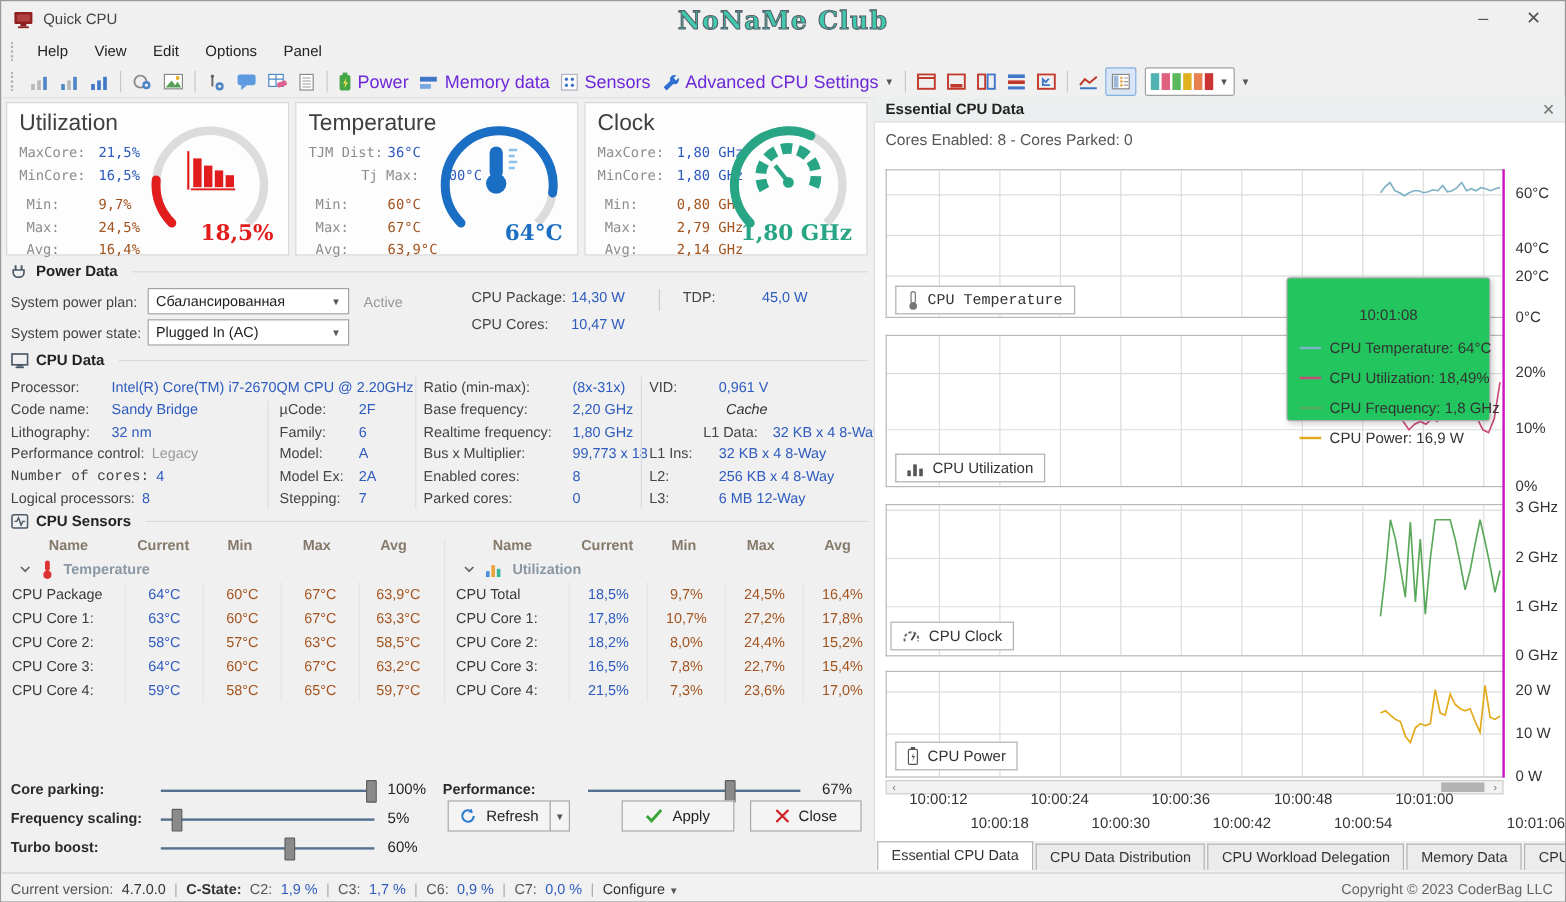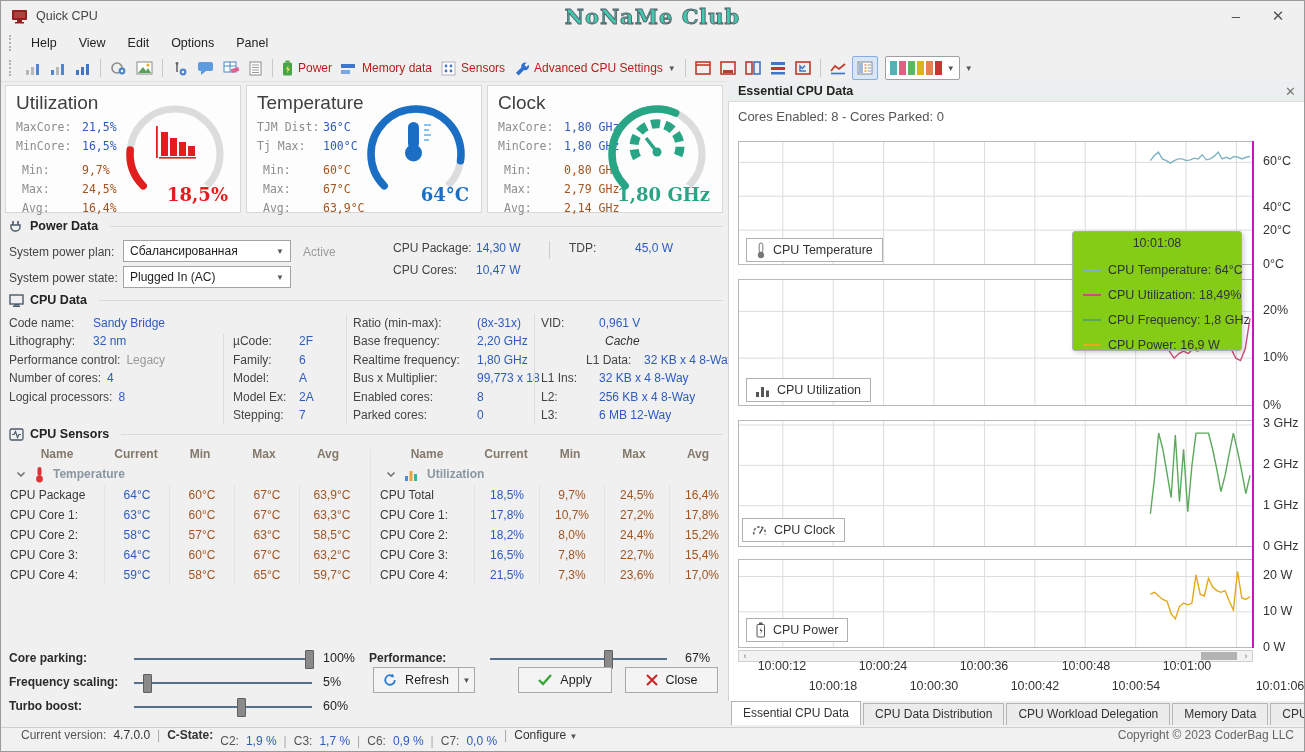--- a/index.html
+++ b/index.html
@@ -13,21 +13,21 @@
   .brand{position:absolute;left:50%;top:3px;transform:translateX(-50%);
          font-family:"DejaVu Serif",serif;font-weight:bold;font-size:21px;color:#3fc9ad;
          -webkit-text-stroke:0.9px #55606a;letter-spacing:1px}
   .wbtn{position:absolute;top:0;width:36px;height:30px;text-align:center;line-height:30px;color:#555;font-size:15px}
   
   .menubar{position:absolute;left:0;top:30px;width:100%;height:24px;display:flex;align-items:center;padding-left:8px;box-sizing:border-box}
   .menu-item{padding:3px 11px;font-size:12.5px;color:#222}
   .toolbar{position:absolute;left:0;top:54px;width:100%;height:27px;display:flex;align-items:center;gap:1px;
            padding-left:8px;box-sizing:border-box;border-bottom:1px solid #e0e0e0}
   .tb{height:22px;display:flex;align-items:center;gap:5px;padding:0 4px;border-radius:2px}
-  .tb .lbl{font-size:12px;color:#b91c1c;white-space:nowrap}
+  .tb .lbl{font-size:15px;color:#6d28d9;white-space:nowrap}
   .tb.active{background:#d9e6f7;border:1px solid #86aede}
   .tbsep{width:1px;height:18px;background:#c8c8c8;margin:0 4px}
   .grip{width:3px;height:16px;border-left:2px dotted #b4b4b4;margin-right:6px}
   .caret{font-size:8px;color:#555}
   
   .card{position:absolute;background:#fdfdfd;border:1px solid #d7d7d7;box-sizing:border-box}
   .card-title{font-size:19px;color:#3f3f3f;padding:6px 0 0 10px}
   .gstat{display:flex;font-family:"DejaVu Sans Mono",monospace;font-size:11.5px;line-height:19px;padding-left:10px}
   .gstat .gl{width:66px;color:#8d8d8d}
   .gval-blue{color:#2d5bbe}
@@ -64,32 +64,32 @@
        display:flex;align-items:center;justify-content:center;gap:8px;font-size:12.5px;color:#222}
   
   .panel-head{position:absolute;left:727px;top:80px;width:578px;height:21px;background:#ecefef;
               border-bottom:1px solid #dcdcdc;display:flex;align-items:center;justify-content:space-between;
               padding:0 10px;box-sizing:border-box;font-weight:bold;font-size:12.5px;color:#222}
   .chart{position:absolute;background:#fff;border:1px solid #b8b8b8;border-right:none;box-sizing:border-box}
   .chart-label{position:absolute;height:24px;background:#fff;border:1px solid #b0b0b0;box-sizing:border-box;
                display:flex;align-items:center;gap:7px;padding:0 9px;font-size:12.5px;color:#333;white-space:nowrap}
   .ytick{position:absolute;font-size:12.5px;color:#333;white-space:nowrap}
   .xtick{position:absolute;font-size:12.5px;color:#333;transform:translateX(-50%);white-space:nowrap}
-  .tooltip{position:absolute;left:1071px;top:230px;width:170px;height:120px;background:#84cc16;border:1px solid #ababab;
-           border-radius:3px;box-shadow:2px 2px 5px rgba(0,0,0,.18);box-sizing:border-box;padding:4px 10px;z-index:30}
+  .tooltip{position:absolute;left:1071px;top:230px;width:170px;height:120px;background:#22c55e;border:1px solid #ababab;
+           border-radius:3px;box-shadow:2px 2px 5px rgba(0,0,0,.18);box-sizing:border-box;padding:24px 10px;z-index:30}
   .tt-title{text-align:center;font-size:12.5px;color:#333;margin-bottom:7px}
   .tt-line{display:flex;align-items:center;gap:7px;height:25px;font-size:12.5px;color:#333;white-space:nowrap}
   .tt-dash{width:18px;height:2px;flex:0 0 18px}
   .tabs{position:absolute;left:727px;top:700px;width:578px;height:24px;display:flex;align-items:flex-end;
         padding-left:3px;box-sizing:border-box;background:#f0f0f0}
   .tab{height:21px;line-height:21px;padding:0 11px;border:1px solid #b4b4b4;border-bottom:none;background:#ececec;
        color:#333;font-size:12px;margin-right:2px;white-space:nowrap}
   .tab.active{height:23px;line-height:23px;background:#fff;font-weight:normal}
   .statusbar{position:absolute;left:0;top:726px;width:100%;height:26px;background:#f1f1f1;border-top:1px solid #cfcfcf;
-             display:flex;padding-left:20px;box-sizing:border-box;font-size:12px;color:#333;gap:7px}
+             display:flex;align-items:center;padding-left:8px;box-sizing:border-box;font-size:12px;color:#333;gap:7px}
   .sb-sep{color:#aaa}
   .sb-blue{color:#2d5bbe}
   .scrollbar{position:absolute;left:737px;top:649px;width:515px;height:12px;background:#f2f2f2;border:1px solid #cfcfcf;box-sizing:border-box}
   .sb-arrow{position:absolute;top:0;width:12px;height:10px;font-size:9px;color:#777;text-align:center;line-height:10px}
   .sb-thumb{position:absolute;left:462px;top:1px;width:36px;height:8px;background:#b3b3b3}
   .cursorline{position:absolute;left:1251px;top:140px;width:2px;height:507px;background:#cc10c4;z-index:5}
 </style>
 </head>
 <body>
 
@@ -333,21 +333,21 @@
         <div class="gauge-val" style="right: 12px; bottom: 7px; color: rgb(225, 29, 29);">18,5%</div>
       </div>
       <div class="card" style="left: 245px; top: 84px; width: 236px; height: 128px;">
         <div class="card-title">Temperature</div>
         <div style="margin-top: 4px;">
           <div class="gstat">
             <div class="gl" style="display: inline-block;">TJM Dist:</div>
             <div class="gval-blue">36°C</div>
           </div>
           <div class="gstat">
-            <div class="gl" style="display: inline-block;">Tj Max:</div>
+            <div class="gl" style="display: inline-block; margin-left: 44px;">Tj Max:</div>
             <div class="gval-blue">100°C</div>
           </div>
         </div>
         <div style="margin-top: 5px;">
           <div class="gstat" style="padding-left: 16px;">
             <div class="gl" style="width: 60px;">Min:</div>
             <div class="gval-brown">60°C</div>
           </div>
           <div class="gstat" style="padding-left: 16px;">
             <div class="gl" style="width: 60px;">Max:</div>
@@ -449,33 +449,37 @@
         <rect x="1" y="1" width="13" height="9" fill="none" stroke="#4a5a6a" stroke-width="1.4"></rect>
         <rect x="5" y="10" width="5" height="1.5" fill="#4a5a6a"></rect>
         <rect x="4" y="11.5" width="7" height="1.5" fill="#4a5a6a"></rect>
       </svg>
     <span>CPU Data</span>
     <div class="rule"></div>
   </div>
   <div id="cpu-data-cols">
       <div class="abs" style="left: 8px; top: 313px; width: 335px;">
         <div class="cd-row">
+          <span class="l" style="min-width: 78px;">Processor:</span>
+          <span class="v">Intel(R) Core(TM) i7-2670QM CPU @ 2.20GHz</span>
+        </div>
+        <div class="cd-row">
           <span class="l" style="min-width: 78px;">Code name:</span>
           <span class="v">Sandy Bridge</span>
         </div>
         <div class="cd-row">
           <span class="l" style="min-width: 78px;">Lithography:</span>
           <span class="v">32 nm</span>
         </div>
         <div class="cd-row">
           <span class="l" style="min-width: 78px;">Performance control:</span>
           <span class="v muted">Legacy</span>
         </div>
         <div class="cd-row">
-          <span class="l" style="min-width: 78px;">Number of cores:</span>
+          <span class="l" style="min-width: 78px; font-family: Liberation Mono, monospace;">Number of cores:</span>
           <span class="v">4</span>
         </div>
         <div class="cd-row">
           <span class="l" style="min-width: 78px;">Logical processors:</span>
           <span class="v">8</span>
         </div>
       </div>
       <div class="abs" style="left: 232px; top: 331.4px; width: 110px;">
         <div class="cd-row">
           <span class="l" style="min-width: 60px;">µCode:</span>
@@ -738,21 +742,21 @@
           <line x1="499.4" y1="0" x2="499.4" y2="124" stroke="#dcdcdc"></line>
           <line x1="0" y1="89.6" x2="515" y2="89.6" stroke="#dcdcdc"></line>
           <line x1="0" y1="55.1" x2="515" y2="55.1" stroke="#dcdcdc"></line>
           <line x1="0" y1="20.7" x2="515" y2="20.7" stroke="#dcdcdc"></line>
           <polyline points="413.0,18.9 417.0,13.8 421.0,10.3 425.0,17.2 429.0,18.9 433.0,21.5 437.0,18.9 441.0,17.2 445.0,17.2 449.0,18.9 453.0,18.1 457.0,16.4 461.0,17.2 465.0,12.9 469.0,18.1 473.0,17.2 477.0,14.6 481.0,10.3 485.0,17.2 489.0,15.5 493.0,17.2 497.0,14.6 501.0,15.5 505.0,17.2 509.0,15.5 513.0,14.6" fill="none" stroke="#7fb2c4" stroke-width="1.4"></polyline>
         </svg></div>
       <div class="ytick" style="left: 1262px; top: 256px;">0°C</div>
       <div class="ytick" style="left: 1262px; top: 222px;">20°C</div>
       <div class="ytick" style="left: 1262px; top: 187px; margin-top: 12px;">40°C</div>
       <div class="ytick" style="left: 1262px; top: 153px;">60°C</div>
-      <div class="chart-label" style="left: 745px; top: 237px;">
+      <div class="chart-label" style="left: 745px; top: 237px; font-family: Liberation Mono, monospace;">
         <svg width="10" height="17">
           <rect x="3.2" y="1" width="3.6" height="9.5" rx="1.8" fill="none" stroke="#777"></rect>
           <circle cx="5" cy="13" r="3.2" fill="#777"></circle>
         </svg>
         <span>CPU Temperature</span>
       </div>
       <div class="chart" style="left: 737px; top: 278px; width: 515px; height: 127px;"><svg width="513" height="125" viewBox="0 0 515 127" preserveAspectRatio="none">
           <line x1="44.0" y1="0" x2="44.0" y2="127" stroke="#dcdcdc"></line>
           <line x1="94.6" y1="0" x2="94.6" y2="127" stroke="#dcdcdc"></line>
           <line x1="145.2" y1="0" x2="145.2" y2="127" stroke="#dcdcdc"></line>

